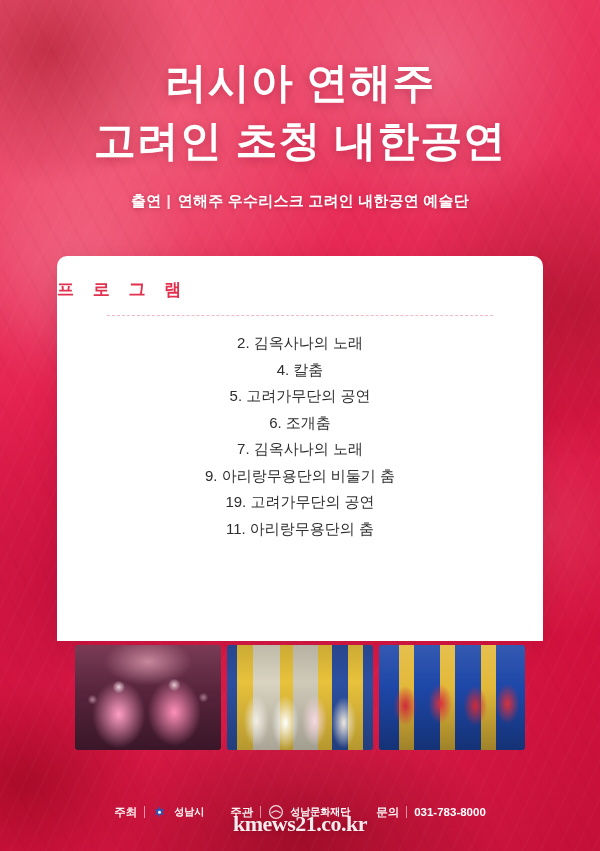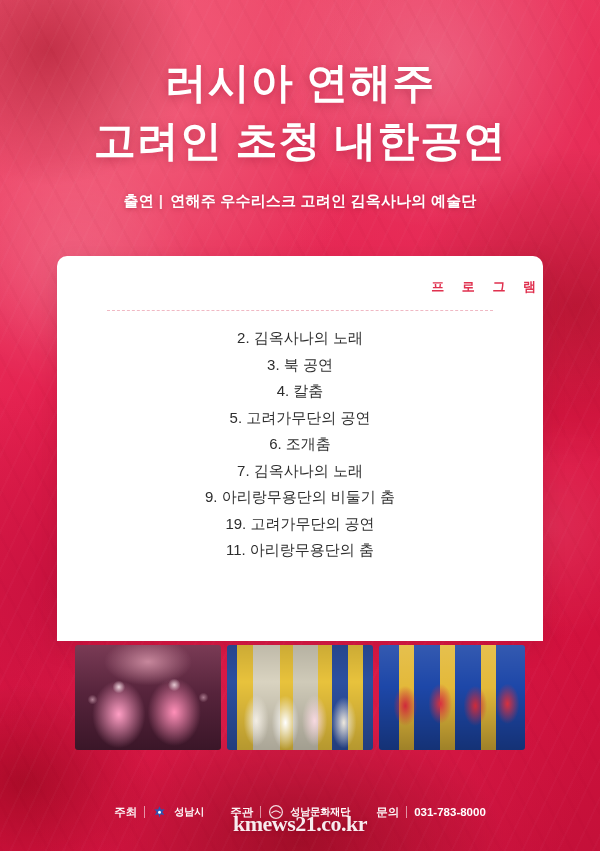--- a/index.html
+++ b/index.html
@@ -98,27 +98,26 @@
     left: 57px;
     top: 256px;
     width: 486px;
     height: 385px;
     background: #ffffff;
     border-radius: 10px 10px 0 0;
     box-shadow: 0 6px 22px rgba(110,0,28,0.18);
     z-index: 4;
   }
   .card-title {
-    text-align: right;
+    text-align: left;
     color: #e0314f;
-    font-size: 13px;
+    font-size: 17px;
     font-weight: bold;
     letter-spacing: 7px;
     padding-top: 22px;
-    padding-left: 16px;
   }
   .card-rule {
     width: 386px;
     height: 0;
     margin: 14px auto 0;
     border-top: 1px dashed #f0b9c4;
   }
   .program-list {
     margin: 0;
     padding: 14px 0 0 0;
@@ -292,30 +291,29 @@
 <div class="poster">
   <div class="bg-base"></div>
   <div class="bg-wash-a"></div>
   <div class="bg-wash-b"></div>
   <div class="bg-streaks"></div>
 
   <div class="header">
     <div class="title-line">러시아 연해주</div>
     <div class="title-line">고려인 초청 내한공연</div>
     <div class="subtitle">
-      <span>출연</span><span class="sep">|</span><span>연해주 우수리스크 고려인 김옥사나의 예술단</span>
+      <span>출연</span><span class="sep">|</span><span>연해주 우수리스크 고려인 내한공연 예술단</span>
     </div>
   </div>
 
   <div class="card">
     <div class="card-title">프 로 그 램</div>
     <div class="card-rule"></div>
     <ul class="program-list">
       <li>2. 김옥사나의 노래</li>
-      <li>3. 북 공연</li>
       <li>4. 칼춤</li>
       <li>5. 고려가무단의 공연</li>
       <li>6. 조개춤</li>
       <li>7. 김옥사나의 노래</li>
       <li>9. 아리랑무용단의 비둘기 춤</li>
       <li>19. 고려가무단의 공연</li>
       <li>11. 아리랑무용단의 춤</li>
     </ul>
   </div>
 

